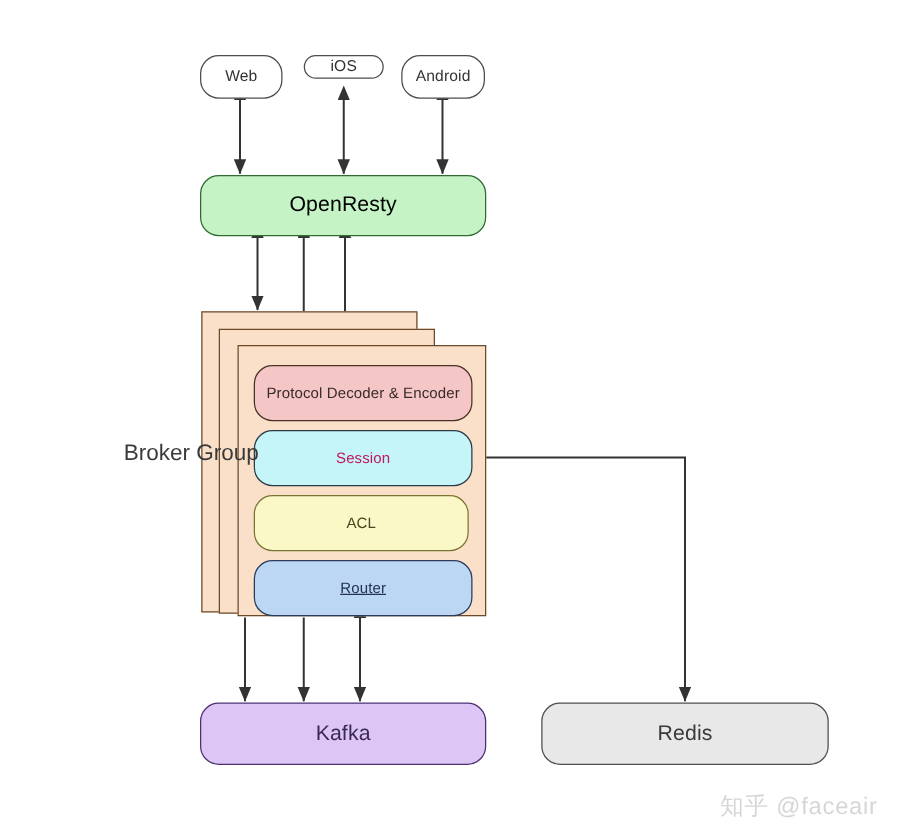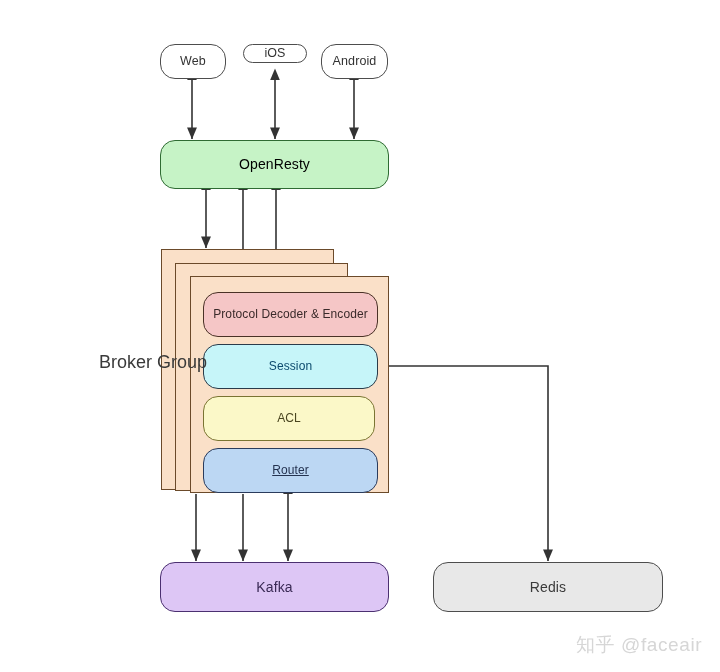--- a/index.html
+++ b/index.html
@@ -18,21 +18,21 @@
   .node {
     position: absolute;
     box-sizing: border-box;
     display: flex;
     align-items: center;
     justify-content: center;
     text-align: center;
     border-radius: 15px;
   }
   .node-label {
-    font-size: 14px;
+    font-size: 17px;
     line-height: 1.2;
     letter-spacing: 0.1px;
     white-space: nowrap;
   }
   .client-node .node-label { font-size: 12.5px; color: #333333; }
   .layer-label { font-size: 12px; }
   .group-label {
     position: absolute;
     font-size: 18px;
     color: #3a3a3a;
@@ -102,21 +102,21 @@
     <span class="node-label">OpenResty</span>
   </div>
 
   <div class="card" style="left: 161px; top: 249px; width: 173px; height: 241px; background: rgb(250, 224, 200); border: 1.6px solid rgb(107, 74, 42);"></div>
   <div class="card" style="left: 175px; top: 263px; width: 173px; height: 228px; background: rgb(250, 224, 200); border: 1.6px solid rgb(107, 74, 42);"></div>
   <div class="card" style="left: 190px; top: 276px; width: 199px; height: 217px; background: rgb(250, 224, 200); border: 1.6px solid rgb(107, 74, 42);"></div>
 
   <div class="node" style="left: 203px; top: 292px; width: 175px; height: 45px; background: rgb(245, 198, 198); border: 1.6px solid rgb(74, 50, 38); color: rgb(58, 42, 42);">
     <span class="node-label layer-label">Protocol Decoder &amp; Encoder</span>
   </div>
-  <div class="node" style="left: 203px; top: 344px; width: 175px; height: 45px; background: rgb(198, 245, 249); border: 1.6px solid rgb(42, 59, 74); color: #0c4a6e;">
+  <div class="node" style="left: 203px; top: 344px; width: 175px; height: 45px; background: rgb(198, 245, 249); border: 1.6px solid rgb(42, 59, 74); color: #be185d;">
     <span class="node-label layer-label">Session</span>
   </div>
   <div class="node" style="left: 203px; top: 396px; width: 172px; height: 45px; background: rgb(251, 248, 200); border: 1.6px solid rgb(122, 116, 50); color: rgb(74, 70, 32);">
     <span class="node-label layer-label">ACL</span>
   </div>
   <div class="node" style="left: 203px; top: 448px; width: 175px; height: 45px; background: rgb(188, 215, 243); border: 1.6px solid rgb(42, 59, 92); color: rgb(37, 51, 80); text-decoration: underline;">
     <span class="node-label layer-label">Router</span>
   </div>
 
   <div class="group-label" style="left: 55px; top: 352px;">Broker Group</div>

